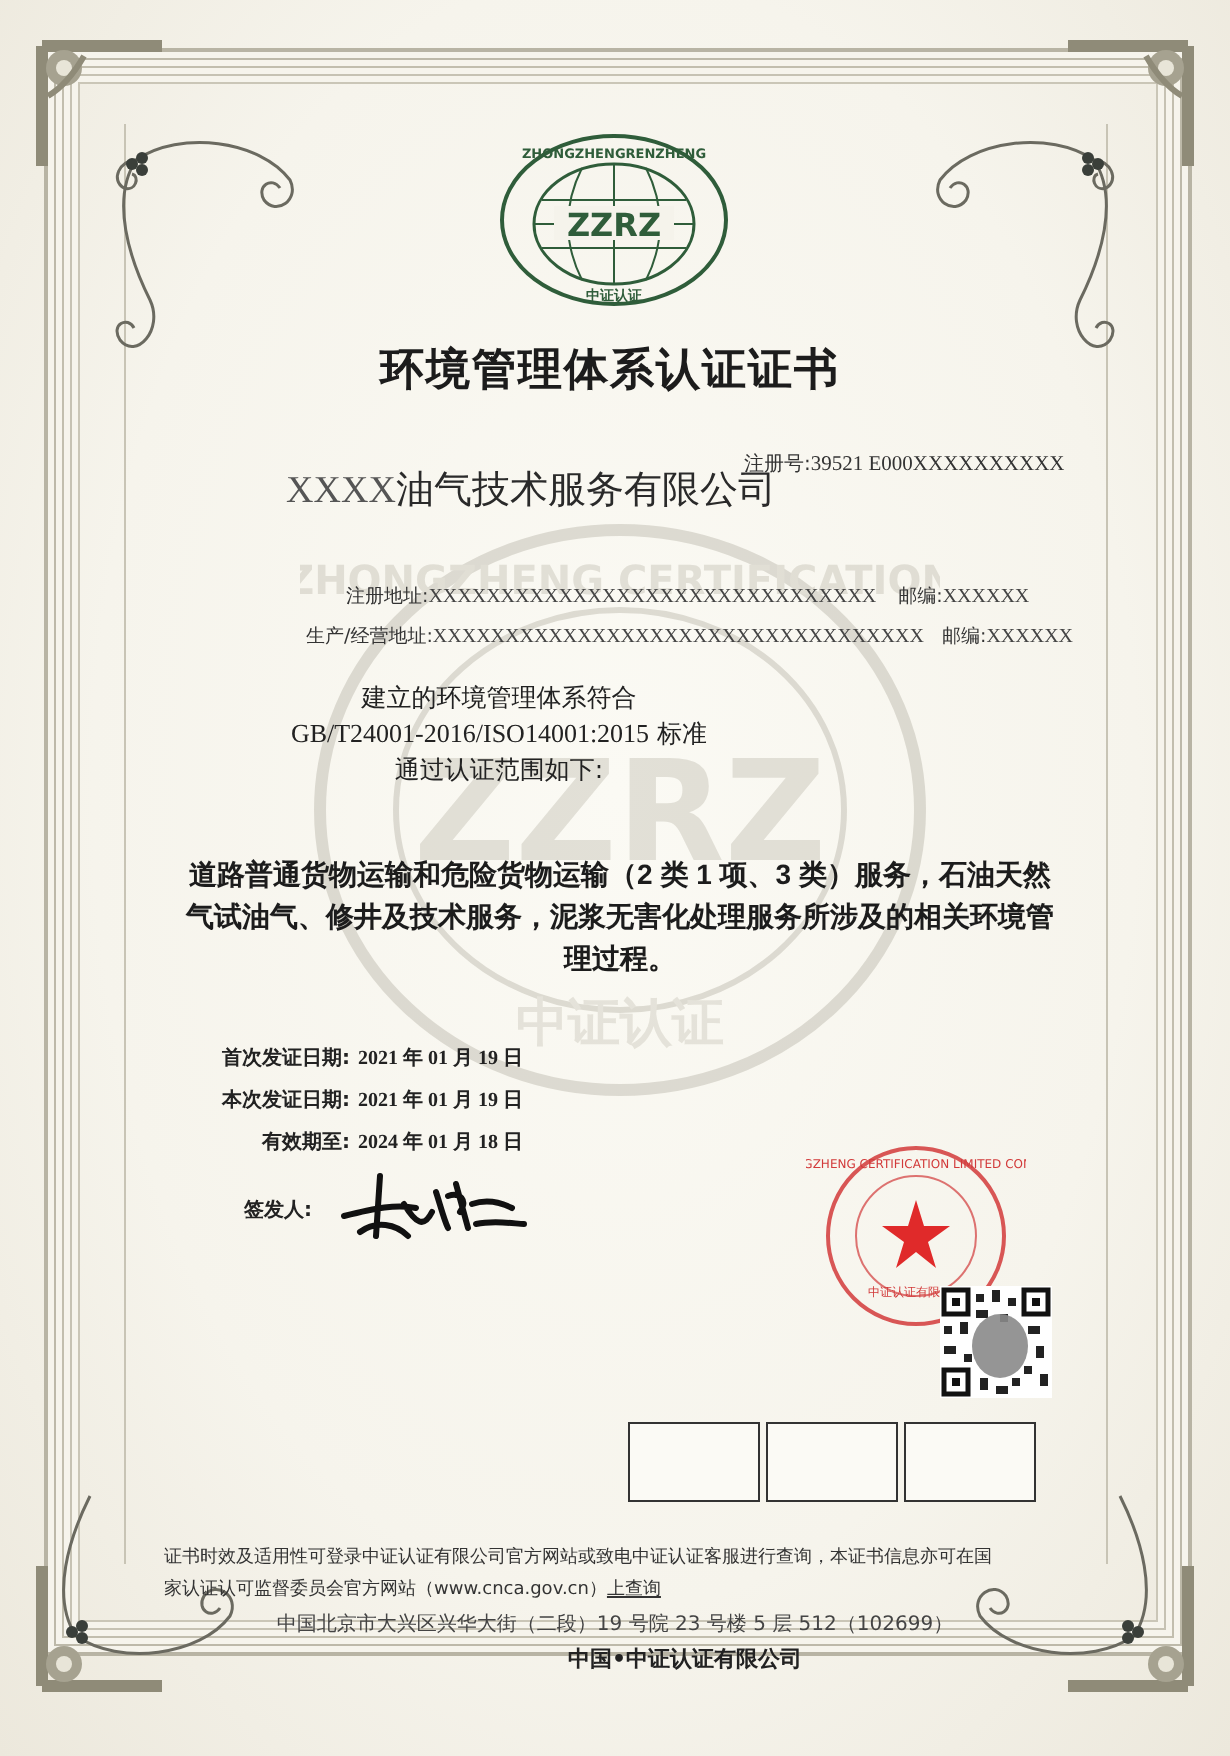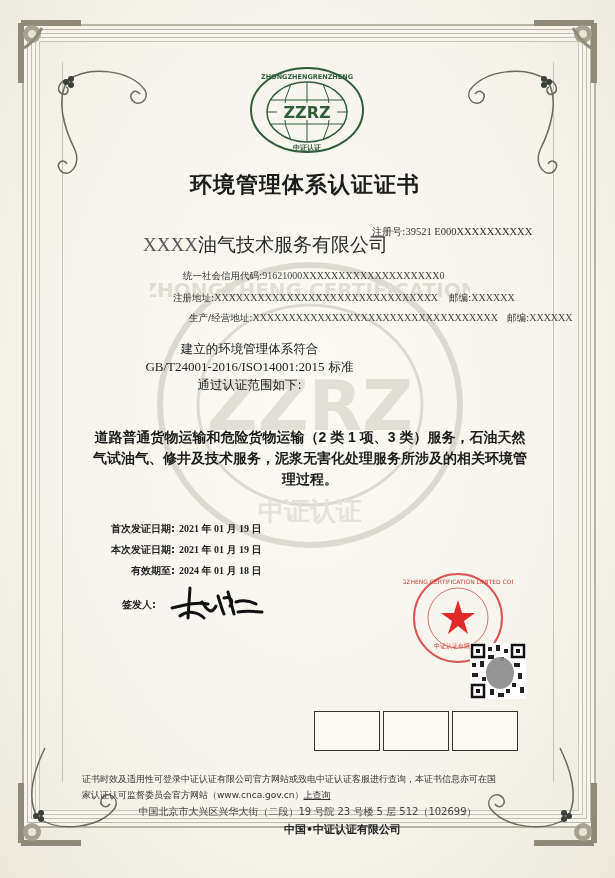--- a/index.html
+++ b/index.html
@@ -187,28 +187,25 @@
   <div class="title">环境管理体系认证证书</div>
 
   <div class="reg-no">
     <span>注册号:</span><span class="val">39521 E000XXXXXXXXXX</span>
   </div>
 
   <div class="company">
     <span class="prefix">XXXX</span><span>油气技术服务有限公司</span>
   </div>
 
-  <div class="info-line" style="left:183px; top:270px;">
-    <span>统一社会信用代码:</span><span class="v">91621000XXXXXXXXXXXXXXXXXXX0</span>
-  </div>
   <div class="info-line" style="left:173px; top:292px;">
     <span>注册地址:</span><span class="v">XXXXXXXXXXXXXXXXXXXXXXXXXXXXXXX</span>
     <span style="margin-left:8px;">邮编:</span><span class="v">XXXXXX</span>
   </div>
-  <div class="info-line" style="left:153px; top:312px;margin-left:36px;">
+  <div class="info-line" style="left:153px; top:312px;">
     <span>生产/经营地址:</span><span class="v">XXXXXXXXXXXXXXXXXXXXXXXXXXXXXXXXXX</span>
     <span style="margin-left:6px;">邮编:</span><span class="v">XXXXXX</span>
   </div>
 
   <div class="std-block">
     <div>建立的环境管理体系符合</div>
     <div><span class="std">GB/T24001-2016/ISO14001:2015</span><span> 标准</span></div>
     <div>通过认证范围如下:</div>
   </div>
 

